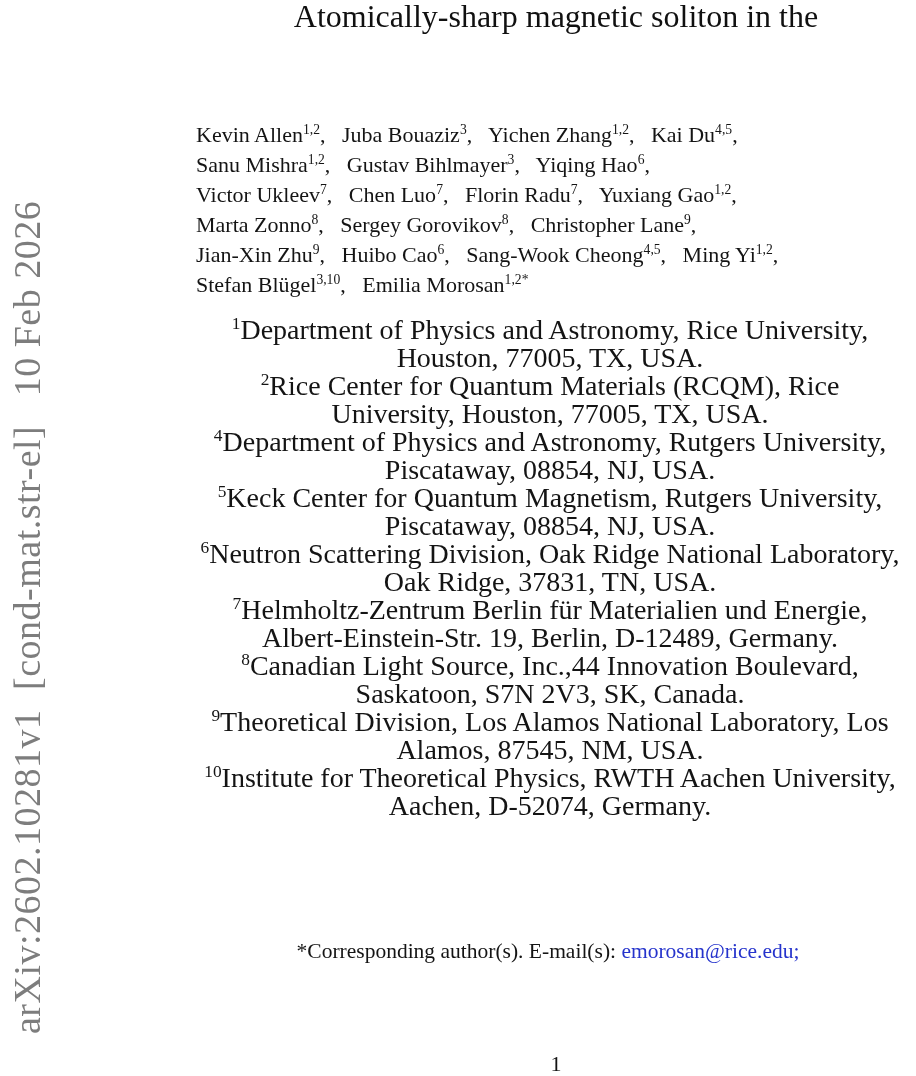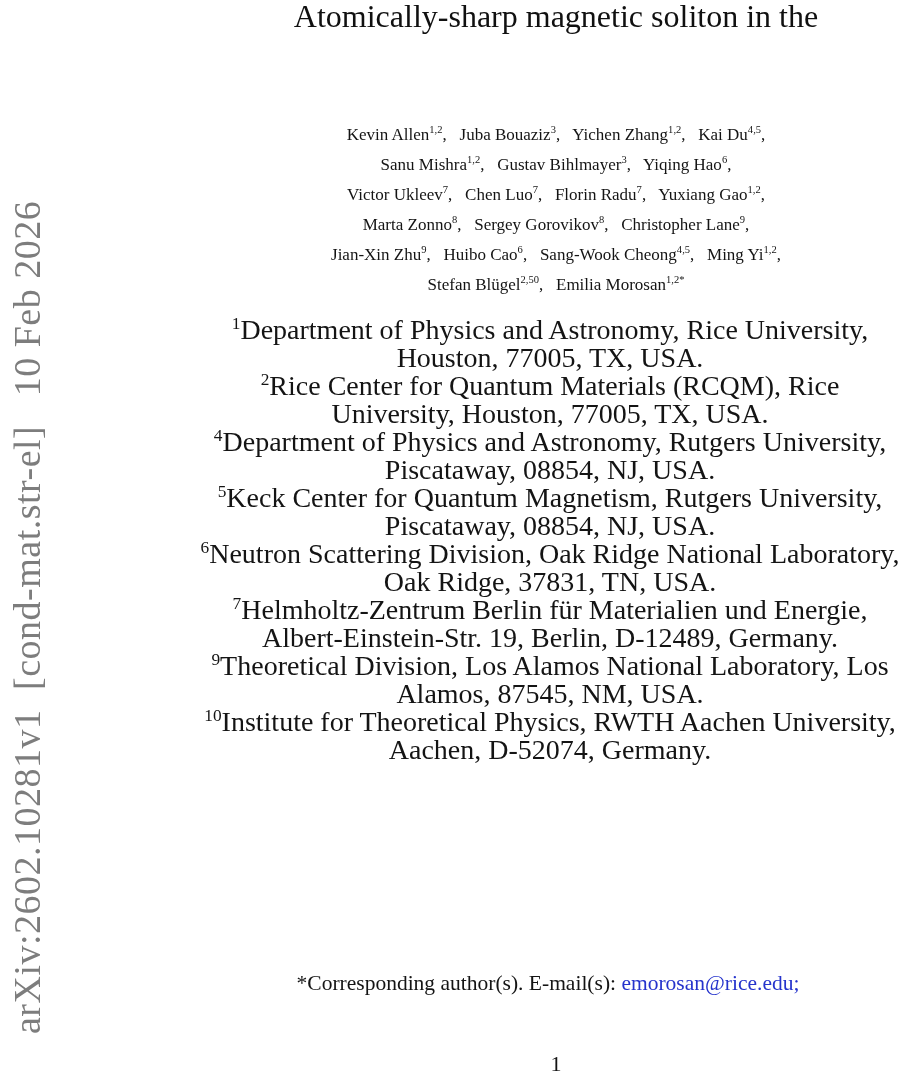--- a/index.html
+++ b/index.html
@@ -7,29 +7,29 @@
     position:relative; width:916px; height:1076px; background:#ffffff;
     font-family:"Liberation Serif","DejaVu Serif",serif; color:#141414;
     overflow:hidden;
   }
   .content { position:absolute; left:196px; top:0; width:720px; height:900px; }
 
   .title { position:absolute; top:-7px; left:0; right:0; text-align:center;
            font-size:32px; line-height:46px; color:#101010; }
   .title sub { font-size:62%; line-height:0; }
 
-  .authors { position:absolute; top:120px; left:0; right:0; text-align:center;
-             font-size:17px; line-height:30px; }
+  .authors { position:absolute; top:120px; left:0; right:0; text-align:left;
+             font-size:22px; line-height:30px; }
   .authors sup, .affiliations sup { font-size:62%; line-height:0; }
 
   .affiliations { position:absolute; top:316px; left:0; right:12px; text-align:center;
                   font-size:28px; line-height:28px; }
 
   .correspondence { position:absolute; top:936px; left:0; right:16px; text-align:center;
-                    font-size:21.5px; line-height:30px;margin-top:32px; }
+                    font-size:21.5px; line-height:30px; }
   .email-link { color:#2533cc; text-decoration:none; cursor:pointer; }
   .blue { color:#2533cc; }
 
   .page-number { position:absolute; top:1052px; left:0; right:0; text-align:center;
                  font-size:22px; line-height:24px; }
 
   .stamp {
     position:absolute; left:5px; top:1034px;
     transform:rotate(-90deg); transform-origin:0 0;
     white-space:nowrap; font-size:38px; line-height:44px;
@@ -50,30 +50,31 @@
         <span>Atomically-sharp magnetic soliton in the</span>
       </div>
     </div>
 
     <div class="authors" id="author-block">
         <div><span>Kevin Allen<sup>1,2</sup></span>,  <span>Juba Bouaziz<sup>3</sup></span>,  <span>Yichen Zhang<sup>1,2</sup></span>,  <span>Kai Du<sup>4,5</sup></span>,</div>
         <div><span>Sanu Mishra<sup>1,2</sup></span>,  <span>Gustav Bihlmayer<sup>3</sup></span>,  <span>Yiqing Hao<sup>6</sup></span>,</div>
         <div><span>Victor Ukleev<sup>7</sup></span>,  <span>Chen Luo<sup>7</sup></span>,  <span>Florin Radu<sup>7</sup></span>,  <span>Yuxiang Gao<sup>1,2</sup></span>,</div>
         <div><span>Marta Zonno<sup>8</sup></span>,  <span>Sergey Gorovikov<sup>8</sup></span>,  <span>Christopher Lane<sup>9</sup></span>,</div>
         <div><span>Jian-Xin Zhu<sup>9</sup></span>,  <span>Huibo Cao<sup>6</sup></span>,  <span>Sang-Wook Cheong<sup>4,5</sup></span>,  <span>Ming Yi<sup>1,2</sup></span>,</div>
-        <div><span>Stefan Blügel<sup>2,50</sup></span>,  <span>Emilia Morosan<sup>1,2*</sup></span></div>
+        <div><span>Stefan Blügel<sup>3,10</sup></span>,  <span>Emilia Morosan<sup>1,2*</sup></span></div>
       </div>
 
     <div class="affiliations" id="affiliation-list">
         <div><sup>1</sup>Department of Physics and Astronomy, Rice University, Houston, 77005, TX, USA.</div>
         <div><sup>2</sup>Rice Center for Quantum Materials (RCQM), Rice University, Houston, 77005, TX, USA.</div>
         <div><sup>4</sup>Department of Physics and Astronomy, Rutgers University, Piscataway, 08854, NJ, USA.</div>
         <div><sup>5</sup>Keck Center for Quantum Magnetism, Rutgers University, Piscataway, 08854, NJ, USA.</div>
         <div><sup>6</sup>Neutron Scattering Division, Oak Ridge National Laboratory, Oak Ridge, 37831, TN, USA.</div>
         <div><sup>7</sup>Helmholtz-Zentrum Berlin für Materialien und Energie, Albert-Einstein-Str. 19, Berlin, D-12489, Germany.</div>
+        <div><sup>8</sup>Canadian Light Source, Inc.,44 Innovation Boulevard, Saskatoon, S7N 2V3, SK, Canada.</div>
         <div><sup>9</sup>Theoretical Division, Los Alamos National Laboratory, Los Alamos, 87545, NM, USA.</div>
         <div><sup>10</sup>Institute for Theoretical Physics, RWTH Aachen University, Aachen, D-52074, Germany.</div>
       </div>
 
     <div class="correspondence">
       <span>*Corresponding author(s). E-mail(s): </span><a class="email-link">emorosan@rice.edu</a><span class="blue">;</span>
     </div>
 
     <div class="page-number">1</div>
 

